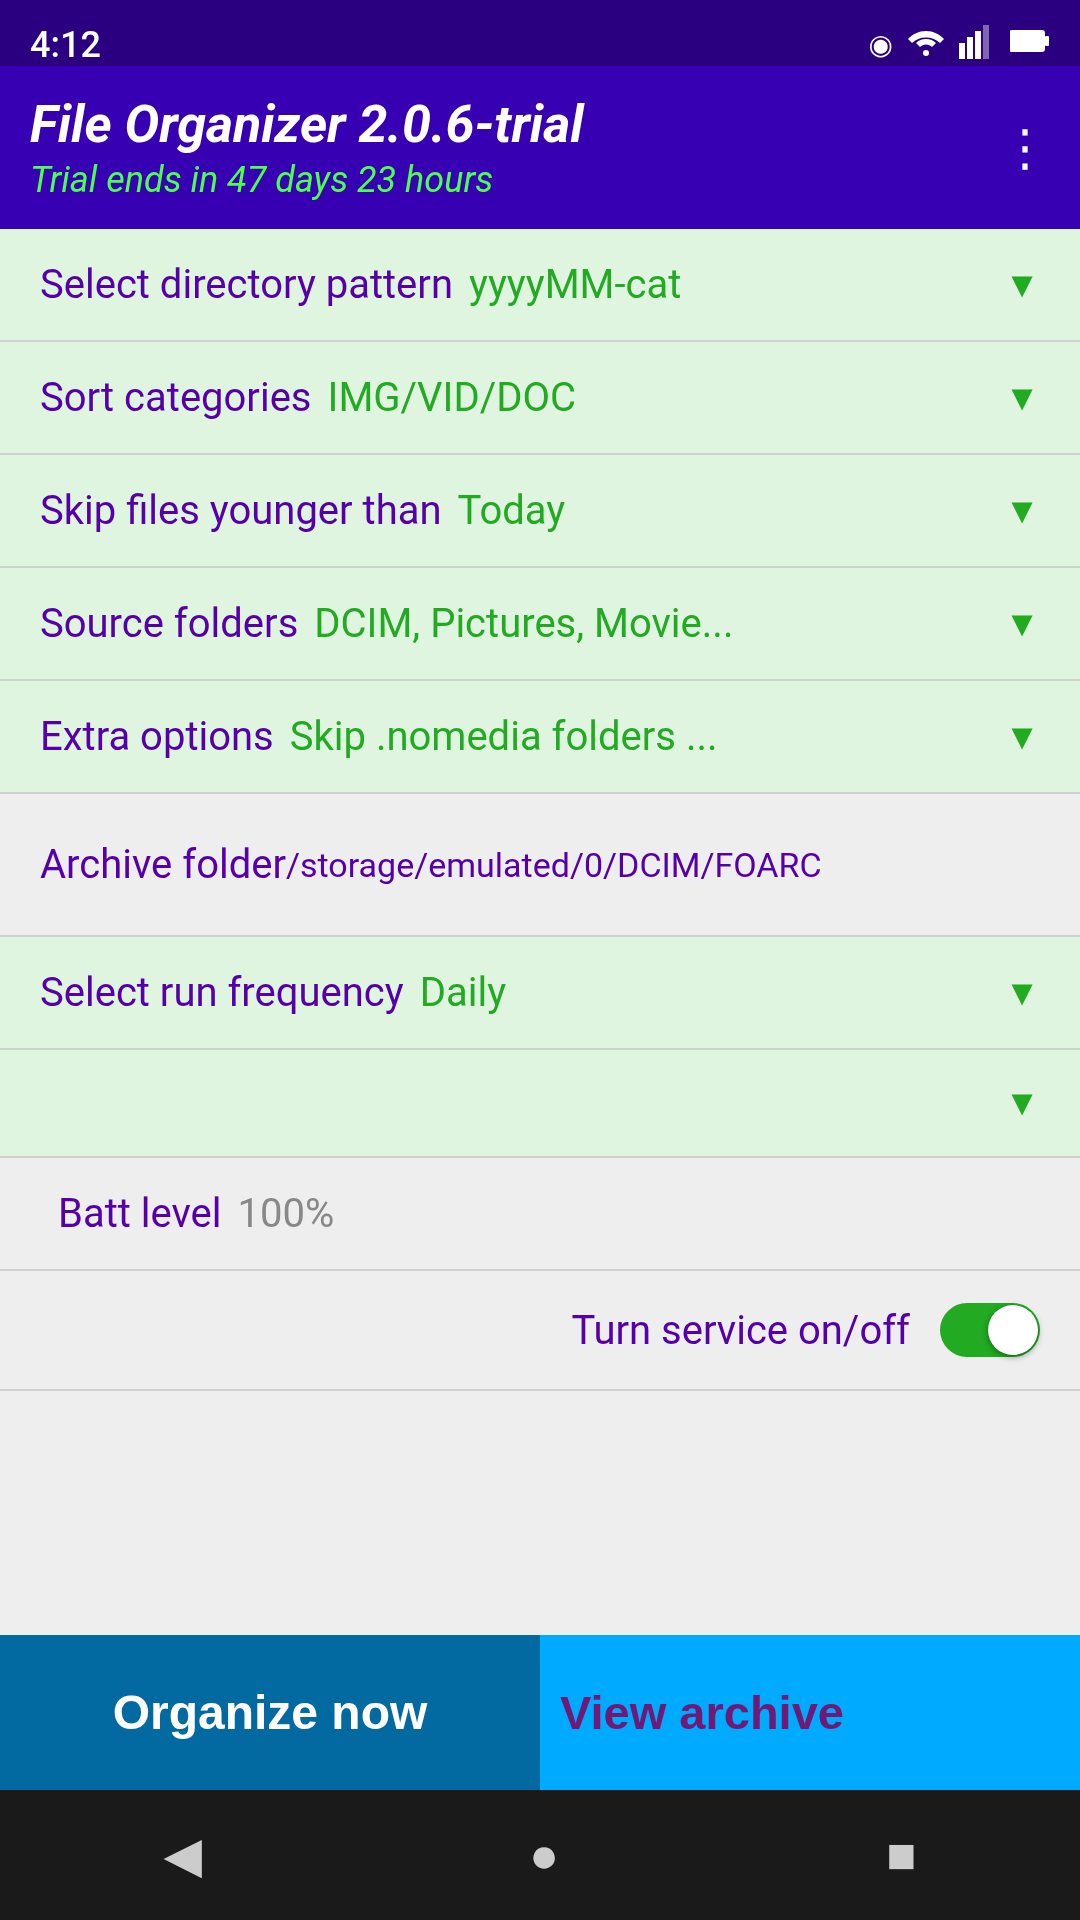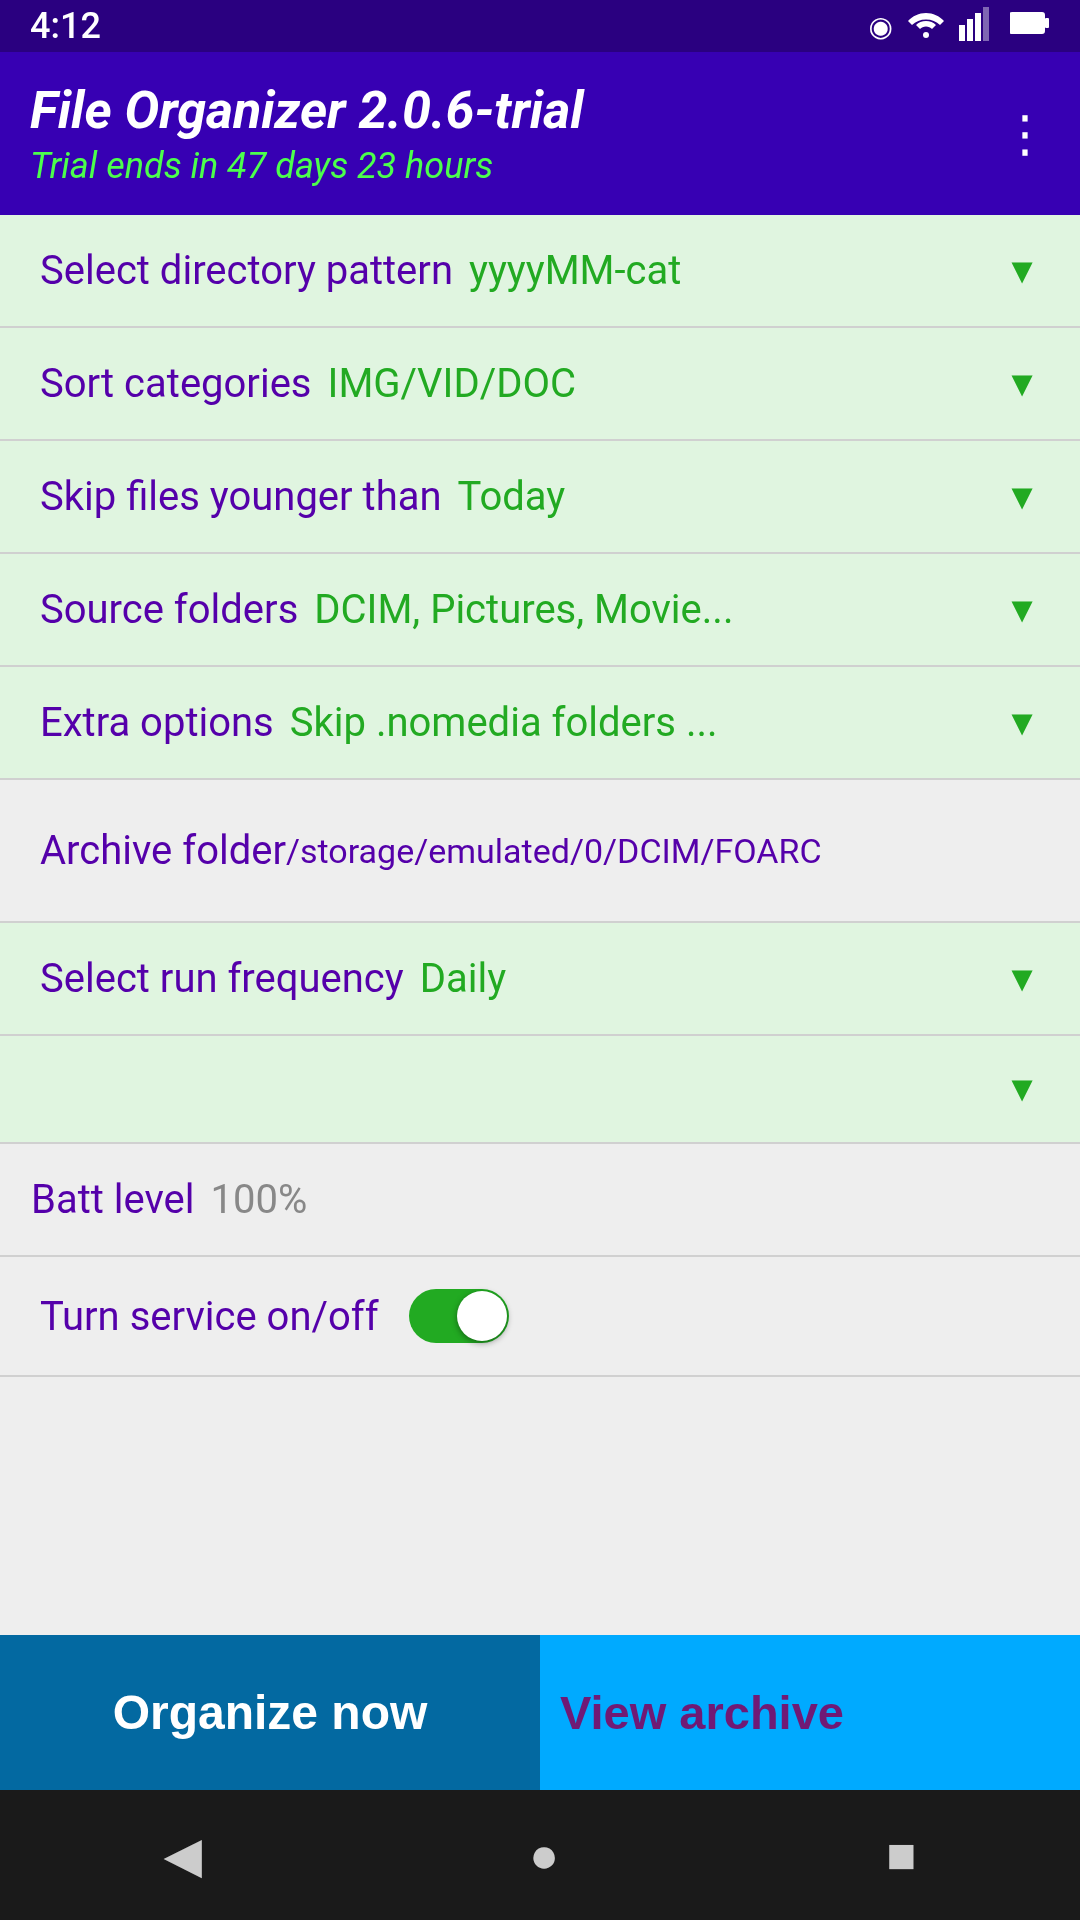--- a/index.html
+++ b/index.html
@@ -14,24 +14,24 @@
       height: 1920px;
       background: #e8e8e8;
       font-family: 'Roboto', Arial, sans-serif;
       overflow: hidden;
       position: relative;
     }
 
     
     .status-bar {
       width: 100%;
-      height: 52px;
+      height: 66px;
       background: #2a0080;
       display: flex;
-      align-items: center;
+      align-items: flex-end;
       justify-content: space-between;
       padding: 0 30px;
     }
 
     .status-time {
       color: white;
       font-size: 36px;
       font-weight: 500;
     }
 
@@ -135,21 +135,21 @@
     .archive-value {
       color: #5500aa;
       font-size: 34px;
       font-weight: 400;
     }
 
     
     .info-row {
       background: #eeeeee;
       border-bottom: 2px solid #d0d0d0;
-      padding: 32px 31px;
+      padding: 32px 58px;
       display: flex;
       align-items: center;
     }
 
     .info-label {
       color: #5500aa;
       font-size: 40px;
       font-weight: 400;
     }
 
@@ -160,20 +160,21 @@
       margin-left: 16px;
     }
 
     
     .toggle-row {
       background: #eeeeee;
       border-bottom: 2px solid #d0d0d0;
       padding: 32px 40px;
       display: flex;
       align-items: center;
+      justify-content: flex-end;
     }
 
     .toggle-label {
       color: #5500aa;
       font-size: 40px;
       font-weight: 400;
     }
 
     .toggle-switch {
       margin-left: 30px;

